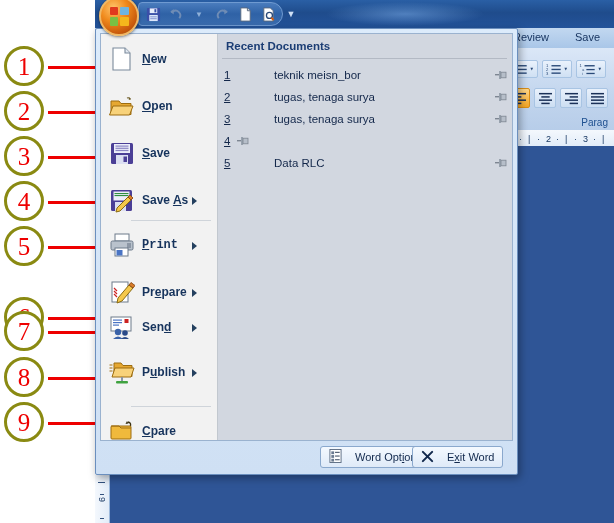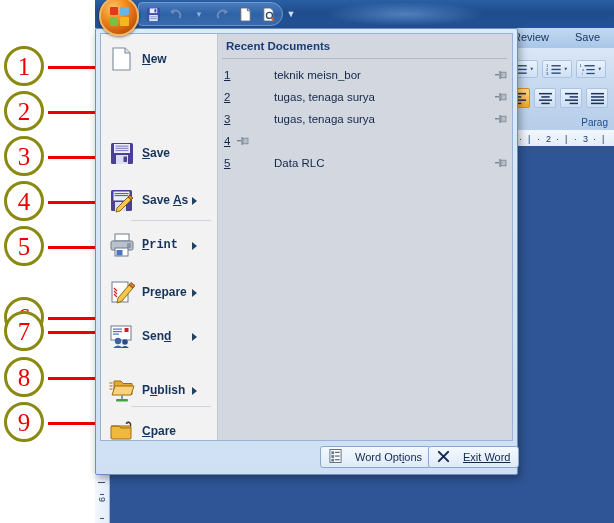--- a/index.html
+++ b/index.html
@@ -340,20 +340,31 @@
       <div class="mi" style="top:6px;">
         <span class="mi-icon">
           <svg width="26" height="26" viewBox="0 0 26 26">
             <path d="M4 2 h12 l5 5 v17 h-17 Z" fill="#ffffff" stroke="#7b8a9c" stroke-width="1.1"></path>
             <path d="M16 2 v5 h5" fill="#e2e8f0" stroke="#7b8a9c" stroke-width="1.1"></path>
           </svg>
         </span>
         <span class="mi-label"><u>N</u><span>ew</span></span>
       </div>
 
+      <div class="mi" style="top:53px;">
+        <span class="mi-icon">
+          <svg width="26" height="26" viewBox="0 0 26 26">
+            <path d="M18 5 q3 -1 3 2" fill="none" stroke="#6b5a23" stroke-width="1.2"></path>
+            <path d="M20 4.5 l2 1 l-2.3 1.3 Z" fill="#6b5a23"></path>
+            <path d="M2 8 h8 l2 2.5 h10 v11 h-20 Z" fill="#e6a832" stroke="#9d6d10" stroke-width="1"></path>
+            <path d="M4 13 h20 l-3.5 9 h-20 Z" fill="#f8d27a" stroke="#9d6d10" stroke-width="1"></path>
+          </svg>
+        </span>
+        <span class="mi-label"><u>O</u><span>pen</span></span>
+      </div>
 
       <div class="mi" style="top:100px;">
         <span class="mi-icon">
           <svg width="26" height="26" viewBox="0 0 26 26">
             <rect x="2" y="3" width="22" height="21" rx="1.5" fill="#4b3f96"></rect>
             <rect x="5" y="4" width="16" height="9" fill="#eceefa"></rect>
             <rect x="6.5" y="5.5" width="13" height="1.2" fill="#8c86c4"></rect>
             <rect x="6.5" y="7.7" width="13" height="1.2" fill="#8c86c4"></rect>
             <rect x="6.5" y="9.9" width="13" height="1.2" fill="#8c86c4"></rect>
             <rect x="7" y="15" width="12" height="9" fill="#dcdff2"></rect>
@@ -400,39 +411,39 @@
             <rect x="3" y="3" width="16" height="20" fill="#ffffff" stroke="#6d7a8a" stroke-width="1"></rect>
             <path d="M5 9 l3 3 M5 12 l3 3 M5 15 l3 3" stroke="#cc2222" stroke-width="1.2" fill="none"></path>
             <path d="M9 19 l11 -13 l4 3 l-11 13 l-5 2 Z" fill="#f5c84b" stroke="#8a6a12" stroke-width="1"></path>
             <path d="M20 6 l4 3 l2 -2.5 l-4 -3 Z" fill="#d97c2a" stroke="#8a4a12" stroke-width="0.9"></path>
           </svg>
         </span>
         <span class="mi-label"><span>Pr</span><u>e</u><span>pare</span></span>
         <span class="mi-arrow"></span>
       </div>
 
-      <div class="mi" style="top:283px;">
+      <div class="mi" style="top:274px;">
         <span class="mi-icon">
           <svg width="26" height="26" viewBox="0 0 26 26">
             <rect x="2" y="3" width="20" height="14" fill="#ffffff" stroke="#6d7a8a" stroke-width="1"></rect>
             <rect x="4" y="5.5" width="9" height="1.2" fill="#4a74c4"></rect>
             <rect x="4" y="8" width="9" height="1.2" fill="#4a74c4"></rect>
             <rect x="4" y="10.5" width="6" height="1.2" fill="#4a74c4"></rect>
             <rect x="15.5" y="5" width="4" height="4" fill="#cc2222"></rect>
             <circle cx="9" cy="18" r="3.2" fill="#3a62a8"></circle>
             <path d="M4 25 q5 -5 10 0 Z" fill="#3a62a8"></path>
             <circle cx="16" cy="19" r="2.8" fill="#2a4a88"></circle>
             <path d="M12 25 q4 -4 8 0 Z" fill="#2a4a88"></path>
           </svg>
         </span>
         <span class="mi-label"><span>Sen</span><u>d</u></span>
         <span class="mi-arrow"></span>
       </div>
 
-      <div class="mi" style="top:337px;">
+      <div class="mi" style="top:319px;">
         <span class="mi-icon">
           <svg width="26" height="26" viewBox="0 0 26 26">
             <path d="M5 4 h7 l2 2.5 h9 v11 h-18 Z" fill="#e6a832" stroke="#9d6d10" stroke-width="1"></path>
             <path d="M6 9 h19 l-3 9 h-19 Z" fill="#f8d27a" stroke="#9d6d10" stroke-width="1"></path>
             <path d="M0.5 6 h3 M0.5 9 h3 M0.5 12 h3" stroke="#9d6d10" stroke-width="1"></path>
             <rect x="12" y="18" width="2" height="4" fill="#8c97a5"></rect>
             <rect x="7" y="22" width="12" height="2.5" rx="1" fill="#3fa23f"></rect>
           </svg>
         </span>
         <span class="mi-label"><span>P</span><u>u</u><span>blish</span></span>
@@ -522,21 +533,21 @@
           <rect x="2.5" y="2.5" width="3" height="3" fill="#6a7a90"></rect>
           <rect x="6.5" y="3" width="5" height="1.1" fill="#3a4a60"></rect>
           <rect x="2.5" y="6.5" width="3" height="3" fill="#6a7a90"></rect>
           <rect x="6.5" y="7" width="5" height="1.1" fill="#3a4a60"></rect>
           <rect x="2.5" y="10.5" width="3" height="3" fill="#6a7a90"></rect>
           <rect x="6.5" y="11" width="5" height="1.1" fill="#3a4a60"></rect>
         </svg>
       </span>
       <span><span>Word Opt</span><u>i</u><span>ons</span></span>
     </div>
-    <div class="foot-btn" style="left:332px;text-decoration:underline;">
+    <div class="foot-btn" style="left:316px;">
       <span>
         <svg width="13" height="13" viewBox="0 0 14 14">
           <path d="M2 2 L12 12 M12 2 L2 12" stroke="#12294d" stroke-width="2.2" stroke-linecap="round"></path>
         </svg>
       </span>
       <span><span>E</span><u>x</u><span>it Word</span></span>
     </div>
   </div>
 </div>
 

